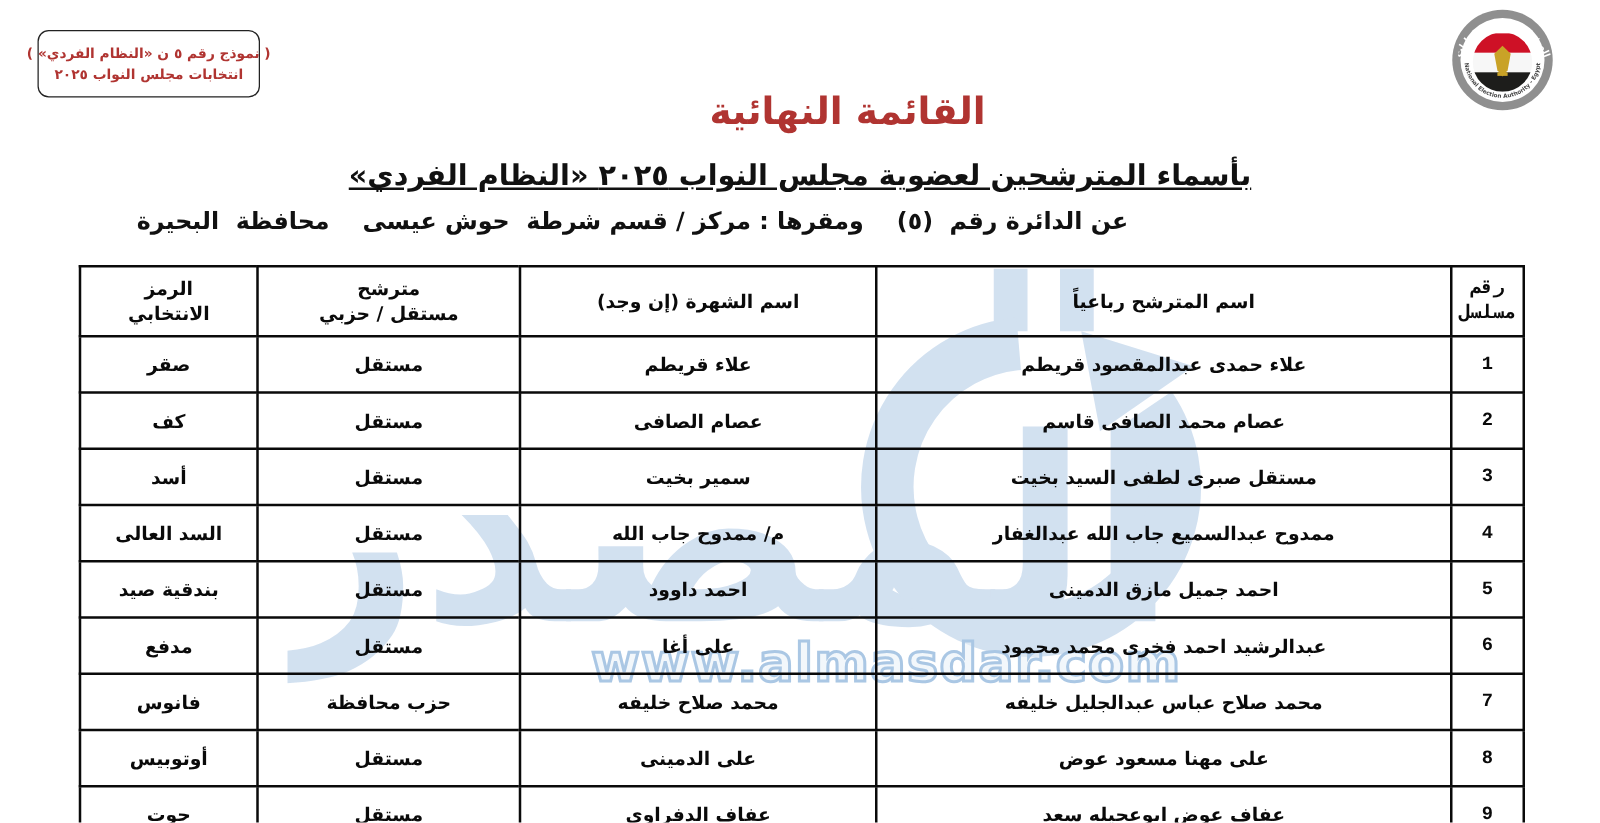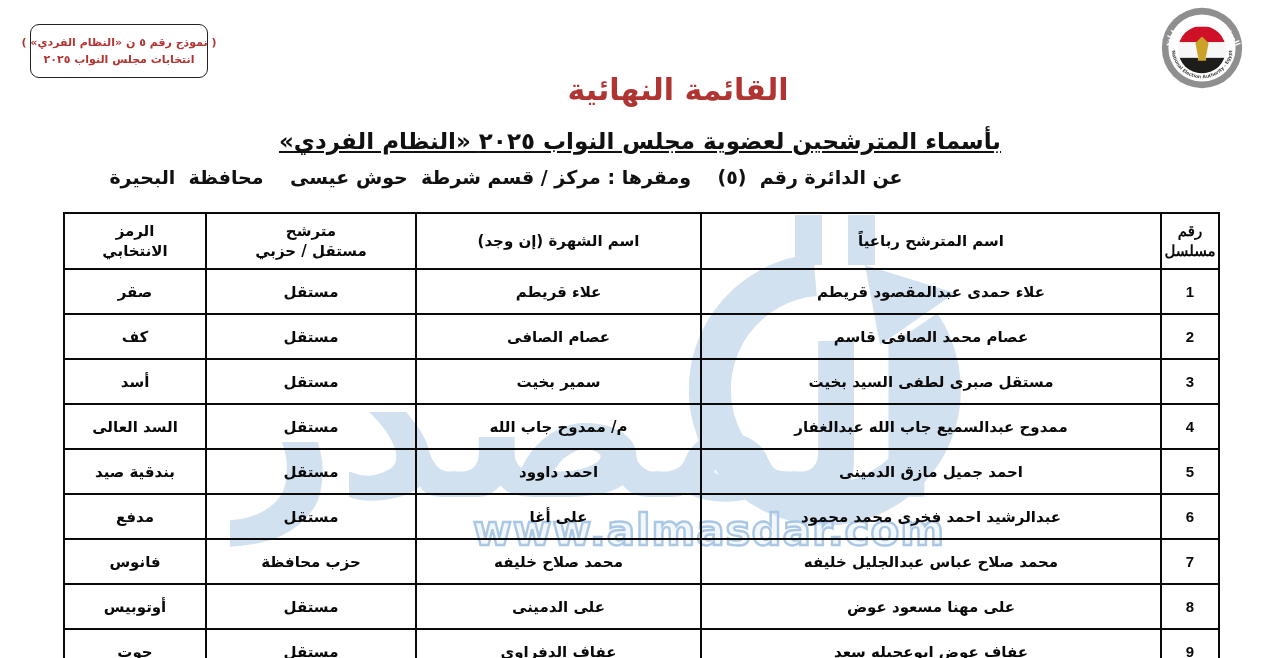--- a/index.html
+++ b/index.html
@@ -41,21 +41,21 @@
   .tbl-wrap{position:absolute;left:63px;top:212px;z-index:2;}
   table.candidates{
     border-collapse:collapse;table-layout:fixed;width:1155px;direction:rtl;background:transparent;
   }
   table.candidates th,table.candidates td{
     border:2px solid #0a0a0a;text-align:center;vertical-align:middle;
     color:#0a0a0a;font-weight:bold;overflow:hidden;
   }
   table.candidates th{height:52px;font-size:15px;line-height:1.35;white-space:pre-line;}
   table.candidates td{height:41px;font-size:15px;}
-  td.serial,th.serial-h{font-family:Liberation Sans, sans-serif;}
+  td.serial,th.serial-h{font-family:Liberation Mono, monospace;}
   td.serial{font-size:17px;}
   tr.hdr th{background:transparent;}
 </style>
 </head>
 <body>
 
 <svg class="watermark" viewBox="0 0 780 360" xmlns="http://www.w3.org/2000/svg">
   <g fill="#cbdcee" stroke="#cbdcee" opacity="0.85">
 
     <text x="350" y="292" text-anchor="middle" font-size="205" font-weight="bold" stroke="none">المصدر</text>

